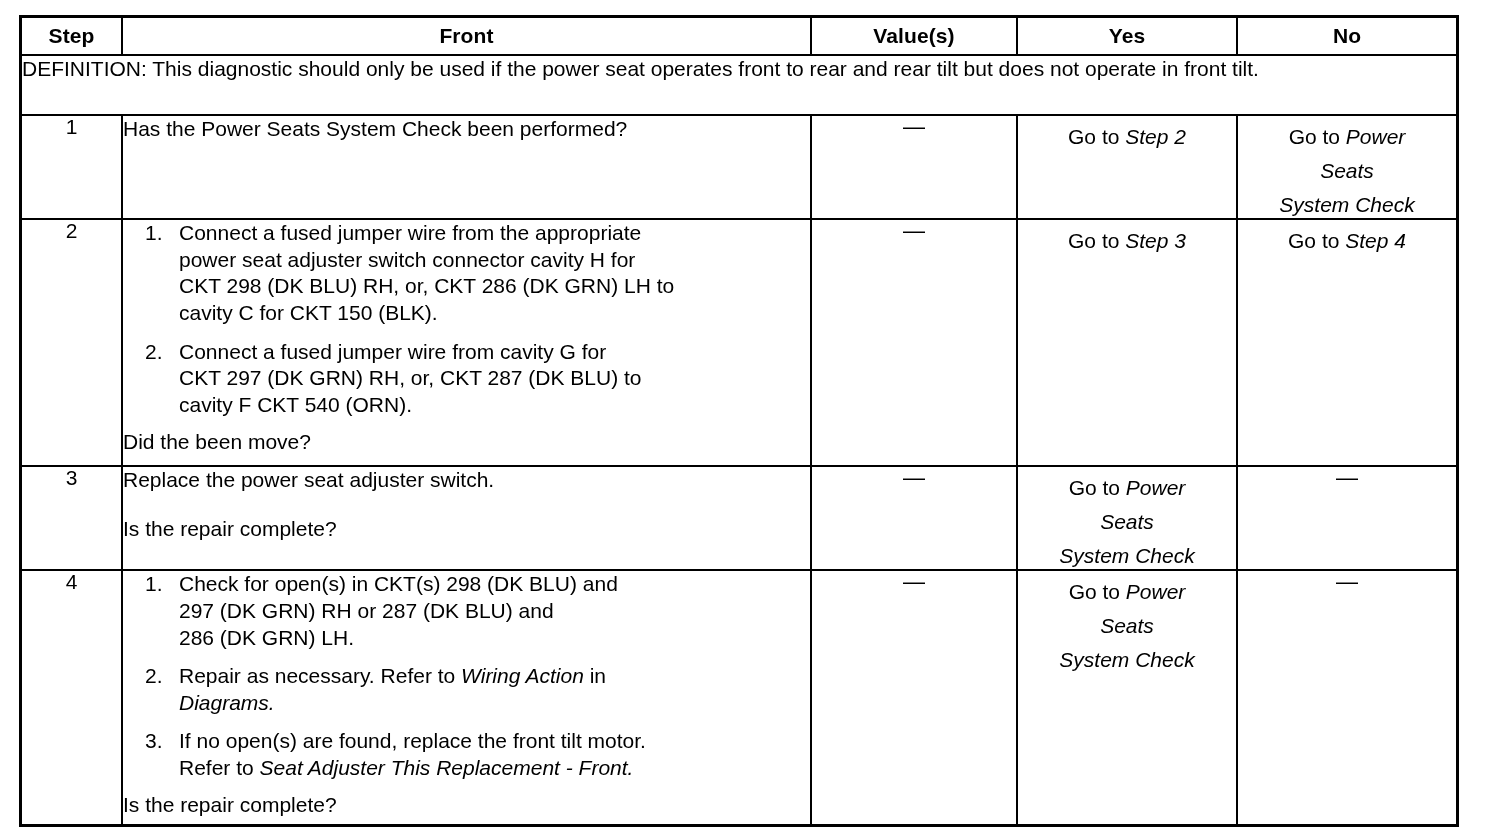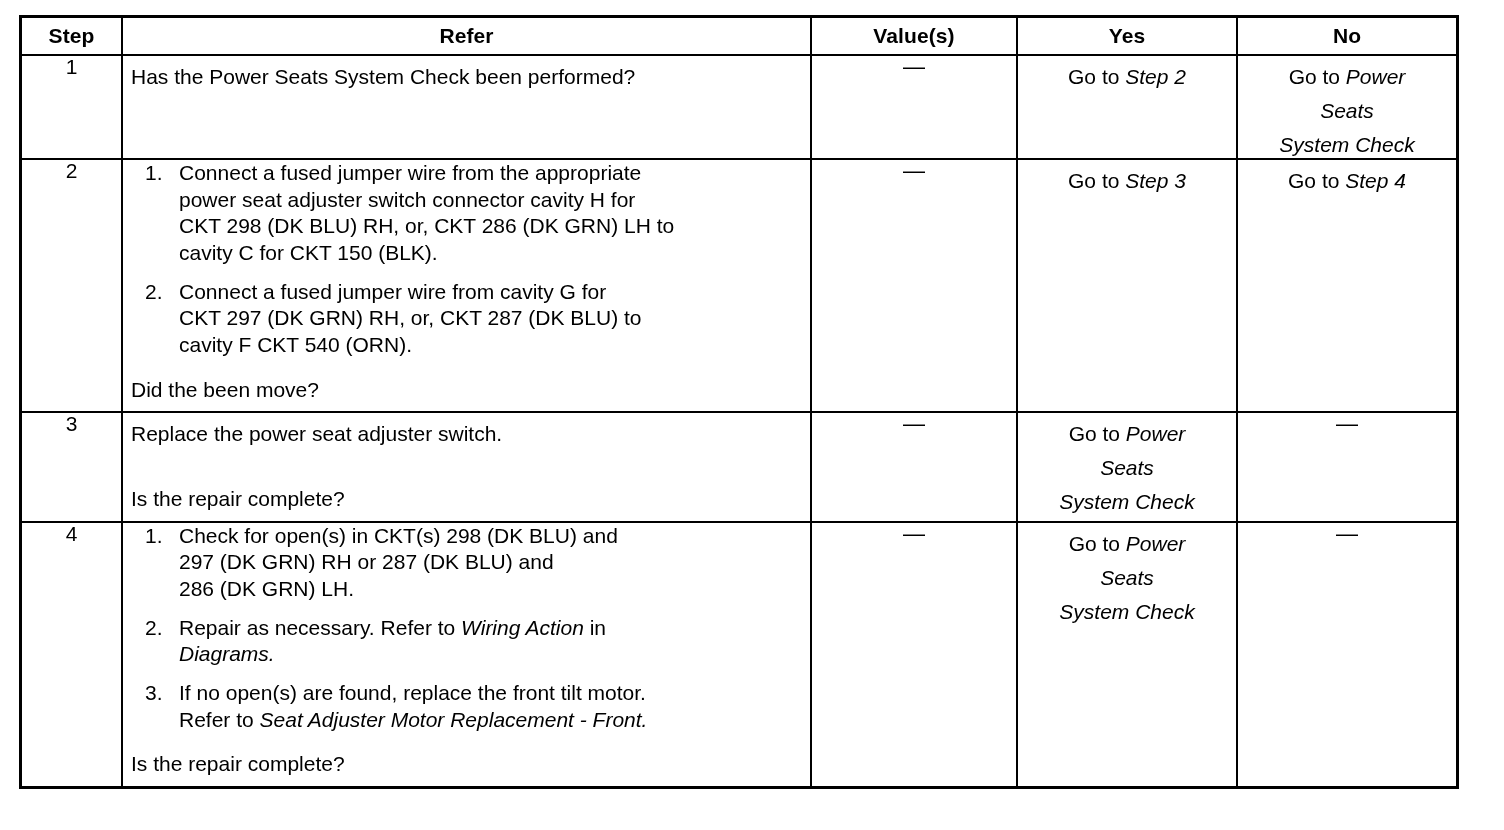--- a/index.html
+++ b/index.html
@@ -79,21 +79,21 @@
     line-height: 1;
   }
 
   
   td.action {
     padding: 8px 8px 6px 14px;
     font-size: 21px;
     line-height: 1.27;
     vertical-align: top;
   }
-  .act-plain { margin: 8px; }
+  .act-plain { margin: 0; }
 
   
   ol.substeps {
     margin: 0;
     padding: 0;
     list-style: none;
   }
   ol.substeps > li {
     position: relative;
     padding-left: 56px;
@@ -147,27 +147,30 @@
     <colgroup>
       <col class="c-step">
         <col class="c-action">
         <col class="c-value">
         <col class="c-yes">
         <col class="c-no">
     </colgroup>
     <thead>
       <tr class="head">
         <th>Step</th>
-        <th>Refer</th>
+        <th>Front</th>
         <th>Value(s)</th>
         <th>Yes</th>
         <th>No</th>
       </tr>
     </thead>
     <tbody id="tbody">
+      <tr>
+        <td class="definition" colspan="5">DEFINITION: This diagnostic should only be used if the power seat operates front to rear and rear tilt but does not operate in front tilt.</td>
+      </tr>
 
     <tr style="height: 100px;">
           <td class="stepnum">1</td>
           <td class="action">
             <div class="act-plain">Has the Power Seats System Check been performed?</div>
           </td>
           <td class="valcell flexhost">
             <div class="cellbox pos-middle">
               <div class="em-dash">—</div>
             </div>
@@ -235,21 +238,21 @@
               <div class="em-dash">—</div>
             </div>
           </td>
         </tr>
         <tr style="height: 255px;">
           <td class="stepnum">4</td>
           <td class="action">
             <ol class="substeps">
               <li><span class="marker">1.</span><span class="sub-body">Check for open(s) in CKT(s) 298 (DK BLU) and<br>297 (DK GRN) RH or 287 (DK BLU) and<br>286 (DK GRN) LH.</span></li>
               <li><span class="marker">2.</span><span class="sub-body">Repair as necessary. Refer to <i>Wiring Action</i> in<br><i>Diagrams.</i></span></li>
-              <li><span class="marker">3.</span><span class="sub-body">If no open(s) are found, replace the front tilt motor.<br>Refer to <i>Seat Adjuster Motor Replacement - Front.</i></span></li>
+              <li><span class="marker">3.</span><span class="sub-body">If no open(s) are found, replace the front tilt motor.<br>Refer to <i>Seat Adjuster This Replacement - Front.</i></span></li>
             </ol>
             <div class="gap-sm"></div>
             <div class="act-plain">Is the repair complete?</div>
           </td>
           <td class="valcell flexhost">
             <div class="cellbox pos-middle">
               <div class="em-dash">—</div>
             </div>
           </td>
           <td class="yescell flexhost">

